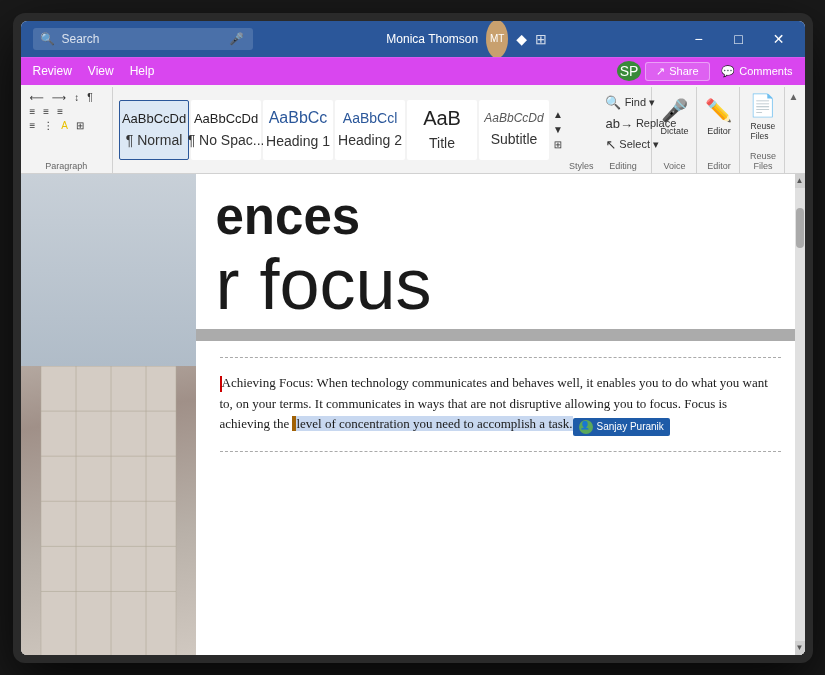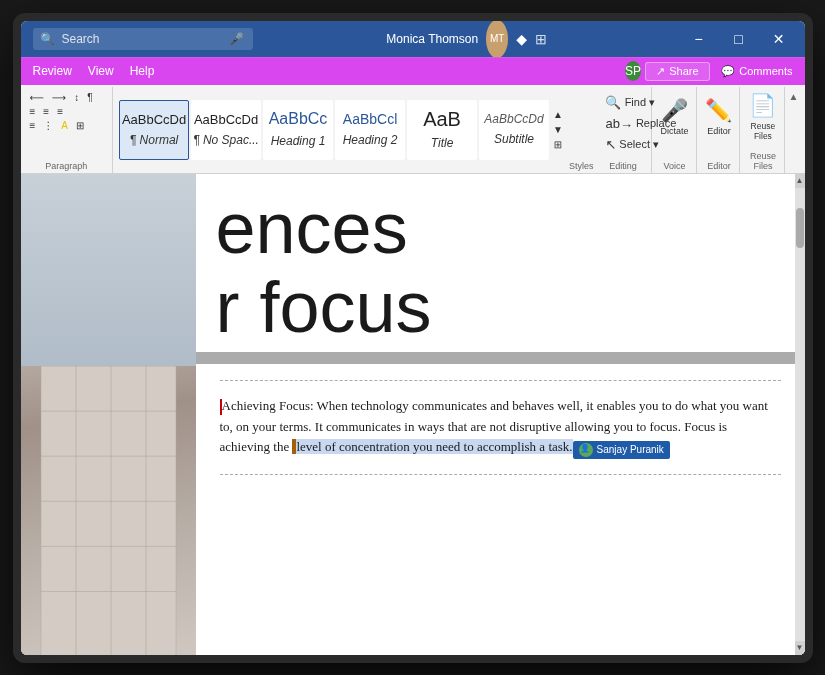--- a/index.html
+++ b/index.html
@@ -126,26 +126,26 @@
     .comments-btn {
       color: white;
       font-size: 11px;
       padding: 2px 8px;
       display: flex;
       align-items: center;
       gap: 4px;
       cursor: pointer;
     }
     .collab-avatar {
-      width: 16px;
+      width: 24px;
       height: 20px;
       border-radius: 50%;
       background: #3a8a3a;
       color: white;
-      font-size: 12px;
+      font-size: 14px;
       display: flex;
       align-items: center;
       justify-content: center;
     }
     
     .ribbon {
       background: #f3f3f3;
       border-bottom: 1px solid #d1d1d1;
       flex-shrink: 0;
       position: relative;
@@ -236,26 +236,25 @@
       line-height: 1;
       color: #222;
     }
     .style-preview.normal { font-size: 13px; }
     .style-preview.heading1 { font-size: 16px; font-weight: normal; color: #2b579a; }
     .style-preview.heading2 { font-size: 14px; font-weight: normal; color: #2b579a; text-align: center; }
     .style-preview.title { font-size: 20px; font-weight: normal; }
     .style-preview.subtitle { font-size: 12px; color: #595959; font-style: italic; }
     .style-preview.nospacing { font-size: 13px; }
     .style-label {
-      font-size: 12px;
+      font-size: 14px;
       color: #333;
       margin-top: 7px;
       text-align: center;
       white-space: nowrap;
-      font-style: italic;
     }
     .styles-scroll {
       display: flex;
       flex-direction: column;
       justify-content: center;
     }
     .scroll-arrow {
       font-size: 10px;
       color: #333;
       cursor: pointer;
@@ -333,22 +332,22 @@
       overflow: hidden;
       position: relative;
     }
     .doc-left-sidebar {
       width: 175px;
       flex-shrink: 0;
       background: #c8c8c8;
       overflow: hidden;
     }
     .big-heading {
-      font-size: 72px;
-      font-weight: 400;
+      font-size: 51px;
+      font-weight: 700;
       color: #1a1a1a;
       line-height: 1.1;
       font-family: 'Segoe UI', Arial, sans-serif;
     }
     .big-heading-line2 {
       font-size: 72px;
       font-weight: 300;
       color: #1a1a1a;
       line-height: 1.1;
       font-family: 'Segoe UI', Arial, sans-serif;
@@ -566,21 +565,21 @@
           <button class="large-btn">
             <span class="large-icon">✏️</span>
             <span class="large-label">Editor</span>
           </button>
           <div class="ribbon-group-label">Editor</div>
         </div>
 
         <div class="ribbon-group reuse-group">
           <button class="large-btn" style="width:54px;">
             <span class="large-icon">📄</span>
-            <span class="large-label" style="font-size:8.5px;text-align:center;">Reuse<br>Files</span>
+            <span class="large-label" style="font-size:8.5px;text-align:left;">Reuse<br>Files</span>
           </button>
           <div class="ribbon-group-label">Reuse Files</div>
         </div>
 
         <div style="display:flex;flex-direction:column;justify-content:flex-start;padding-top:2px;">
           <button class="scroll-arrow ribbon-collapse-btn">▲</button>
         </div>
 
       </div>
     </div>

